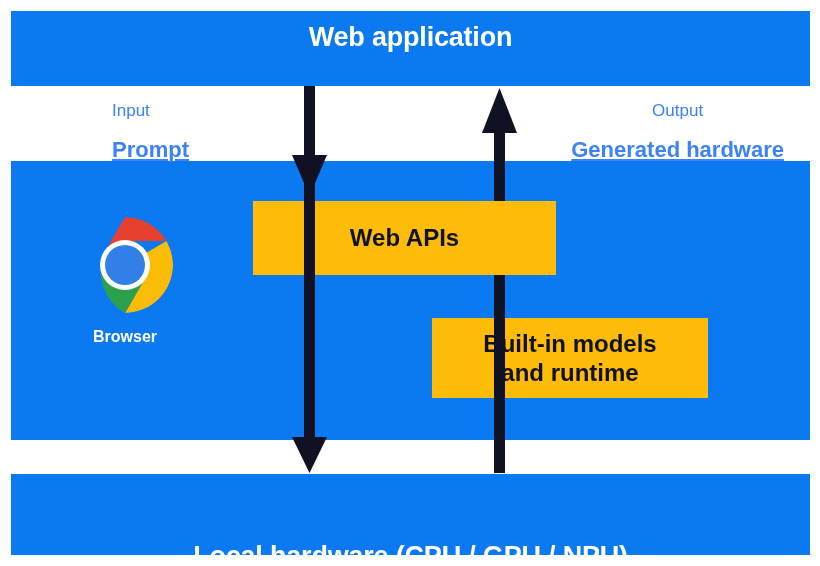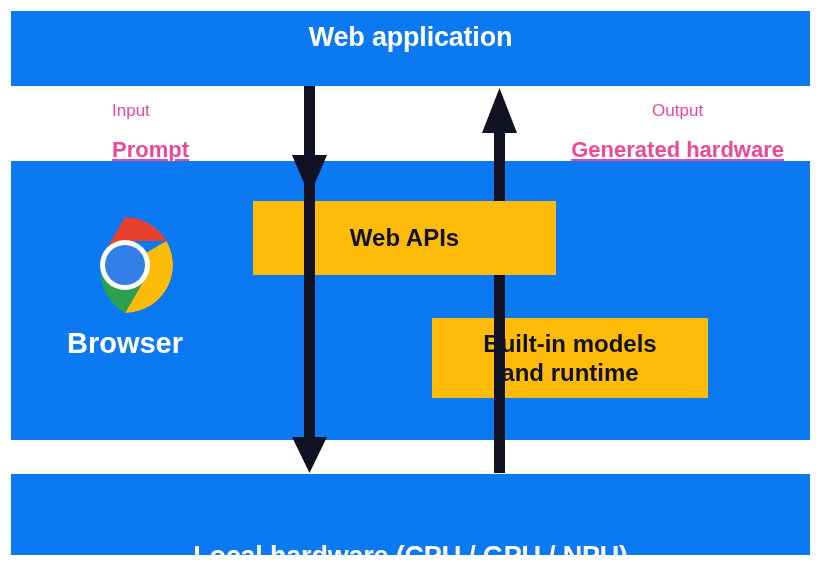--- a/index.html
+++ b/index.html
@@ -64,21 +64,21 @@
     display: block;
     margin: 0 auto;
     width: 100px;
     height: 100px;
   }
   #browser-label {
     display: block;
     margin-top: 14px;
     color: #ffffff;
     font-weight: bold;
-    font-size: 29px;
+    font-size: 16px;
     line-height: 1;
   }
 
   
   .yellow-box {
     position: absolute;
     background: #febc09;
     display: flex;
     align-items: center;
     justify-content: center;
@@ -110,21 +110,21 @@
     width: 820px;
     height: 566px;
     pointer-events: none;
   }
   .arrow-layer.below { z-index: 2; }
   .arrow-layer.above { z-index: 8; }
 
   
   .flow-label {
     position: absolute;
-    color: #ec4899;
+    color: #3b82f6;
     line-height: 1.18;
   }
   #label-input {
     left: 112px;
     top: 101px;
     text-align: left;
   }
   #label-output {
     right: 36px;
     top: 101px;

